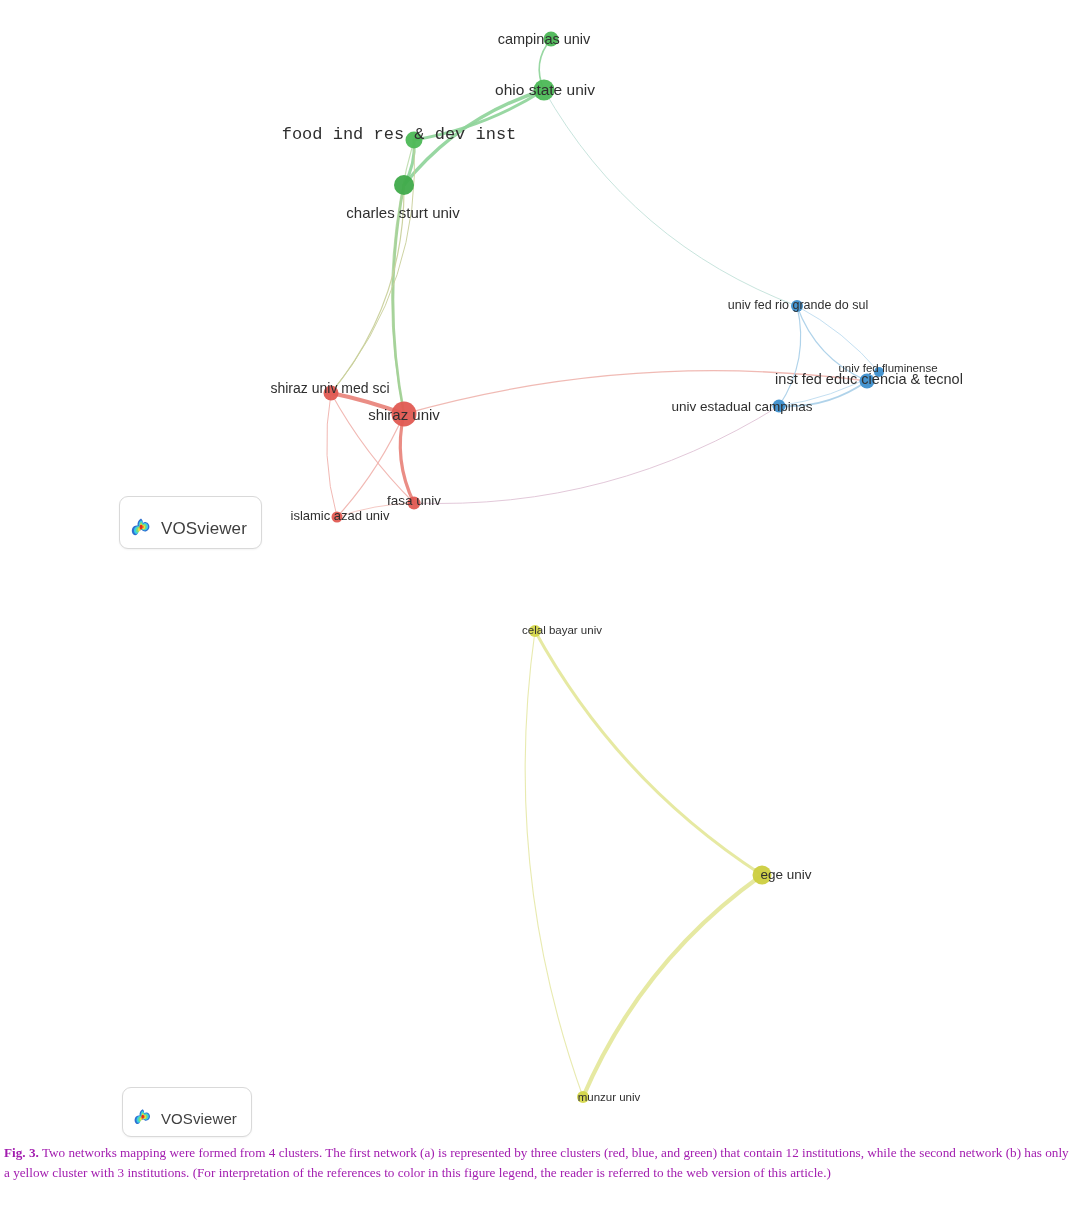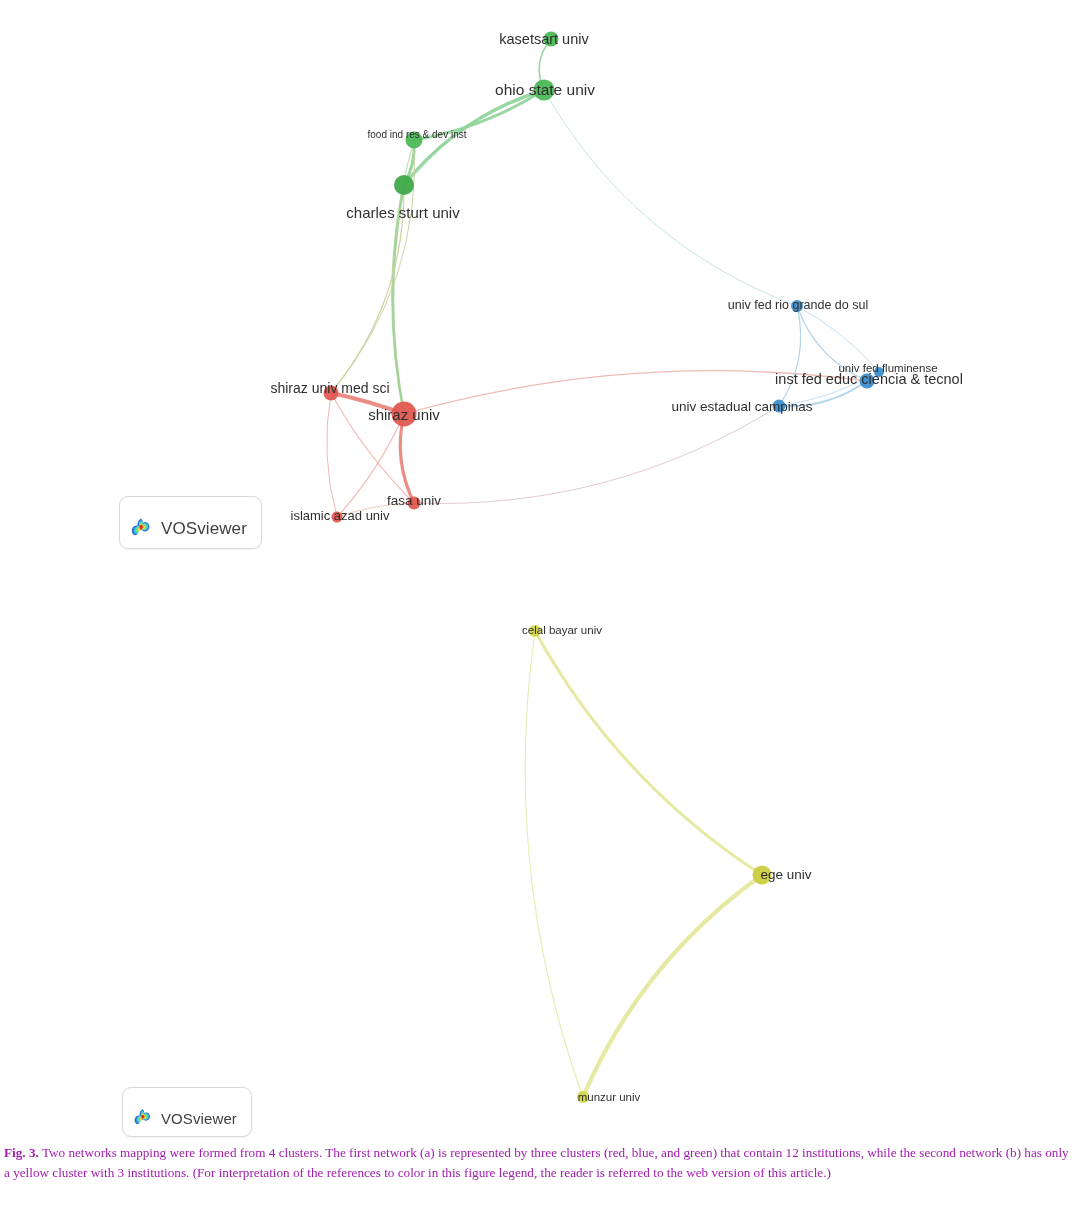--- a/index.html
+++ b/index.html
@@ -146,23 +146,23 @@
           <circle cx="404" cy="414" r="12.5" fill="#e05a52" opacity="0.95"></circle>
           <circle cx="414" cy="503" r="6.5" fill="#e05a52" opacity="0.95"></circle>
           <circle cx="337" cy="517" r="5.5" fill="#e05a52" opacity="0.95"></circle>
           <circle cx="797" cy="306" r="6" fill="#3d8fce" opacity="0.95"></circle>
           <circle cx="779" cy="406" r="6.5" fill="#3d8fce" opacity="0.95"></circle>
           <circle cx="879" cy="372" r="5" fill="#3d8fce" opacity="0.95"></circle>
           <circle cx="867" cy="381" r="7.5" fill="#3d8fce" opacity="0.95"></circle>
         </g>
     </svg>
     <div id="a-labels" style="position:absolute;left:0;top:0;width:1080px;height:560px;">
-        <div class="node-label" style="left: 544px; top: 39px; font-size: 14.5px;">kasetsart univ</div>
+        <div class="node-label" style="left: 544px; top: 39px; font-size: 14.5px;">campinas univ</div>
         <div class="node-label" style="left: 545px; top: 90px; font-size: 15.5px;">ohio state univ</div>
-        <div class="node-label" style="left: 417px; top: 134px; font-size: 10px;">food ind res &amp; dev inst</div>
+        <div class="node-label" style="left: 399px; top: 134px; font-size: 17px; font-family: Liberation Mono, monospace;">food ind res &amp; dev inst</div>
         <div class="node-label" style="left: 403px; top: 180px; font-size: 15px; margin-top: 32px;">charles sturt univ</div>
         <div class="node-label" style="left: 330px; top: 388px; font-size: 14px;">shiraz univ med sci</div>
         <div class="node-label" style="left: 404px; top: 414px; font-size: 15px;">shiraz univ</div>
         <div class="node-label" style="left: 414px; top: 500px; font-size: 13.5px;">fasa univ</div>
         <div class="node-label" style="left: 340px; top: 515px; font-size: 13px;">islamic azad univ</div>
         <div class="node-label" style="left: 798px; top: 305px; font-size: 12.5px;">univ fed rio grande do sul</div>
         <div class="node-label" style="left: 742px; top: 406px; font-size: 13.5px;">univ estadual campinas</div>
         <div class="node-label" style="left: 888px; top: 368px; font-size: 11.5px;">univ fed fluminense</div>
         <div class="node-label" style="left: 869px; top: 379px; font-size: 14.5px;">inst fed educ ciencia &amp; tecnol</div>
       </div>

